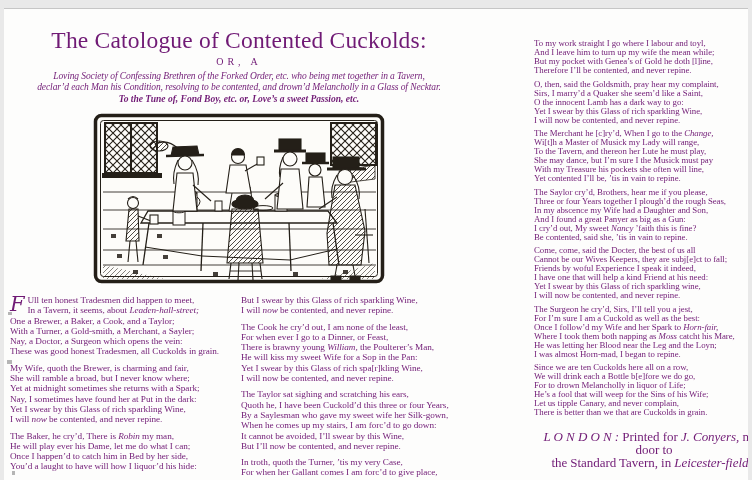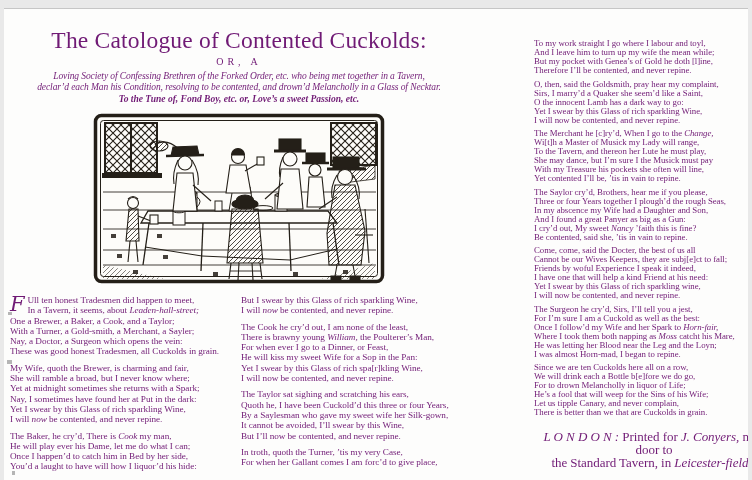--- a/index.html
+++ b/index.html
@@ -212,43 +212,44 @@
           </div>
           <div class="stanza">
             <div class="line">My Wife, quoth the Brewer, is charming and fair,</div>
             <div class="line">She will ramble a broad, but I never know where;</div>
             <div class="line">Yet at midnight sometimes she returns with a Spark;</div>
             <div class="line">Nay, I sometimes have found her at Put in the dark:</div>
             <div class="line">Yet I swear by this Glass of rich sparkling Wine,</div>
             <div class="line">I will <em>now</em> be contented, and never repine.</div>
           </div>
           <div class="stanza">
-            <div class="line">The Baker, he cry’d, There is <em>Cook</em> my man,</div>
+            <div class="line">The Baker, he cry’d, There is <em>Robin</em> my man,</div>
             <div class="line">He will play ever his Dame, let me do what I can;</div>
             <div class="line">Once I happen’d to catch him in Bed by her side,</div>
             <div class="line">You’d a laught to have will how I liquor’d his hide:</div>
           </div>
         </div>
       <div class="col col2">
           <div class="stanza">
             <div class="line">But I swear by this Glass of rich sparkling Wine,</div>
             <div class="line">I will <em>now</em> be contented, and never repine.</div>
           </div>
           <div class="stanza">
             <div class="line">The Cook he cry’d out, I am none of the least,</div>
+            <div class="line">For when ever I go to a Dinner, or Feast,</div>
             <div class="line">There is brawny young <em>William,</em> the Poulterer’s Man,</div>
-            <div class="line">For when ever I go to a Dinner, or Feast,</div>
             <div class="line">He will kiss my sweet Wife for a Sop in the Pan:</div>
             <div class="line">Yet I swear by this Glass of rich spa[r]kling Wine,</div>
             <div class="line">I will now be contented, and never repine.</div>
           </div>
           <div class="stanza">
             <div class="line">The Taylor sat sighing and scratching his ears,</div>
             <div class="line">Quoth he, I have been Cuckold’d this three or four Years,</div>
             <div class="line">By a Saylesman who gave my sweet wife her Silk-gown,</div>
+            <div class="line">When he comes up my stairs, I am forc’d to go down:</div>
             <div class="line">It cannot be avoided, I’ll swear by this Wine,</div>
             <div class="line">But I’ll now be contented, and never repine.</div>
           </div>
           <div class="stanza">
             <div class="line">In troth, quoth the Turner, ’tis my very Case,</div>
             <div class="line">For when her Gallant comes I am forc’d to give place,</div>
           </div>
         </div>
     </div>
   </div>

